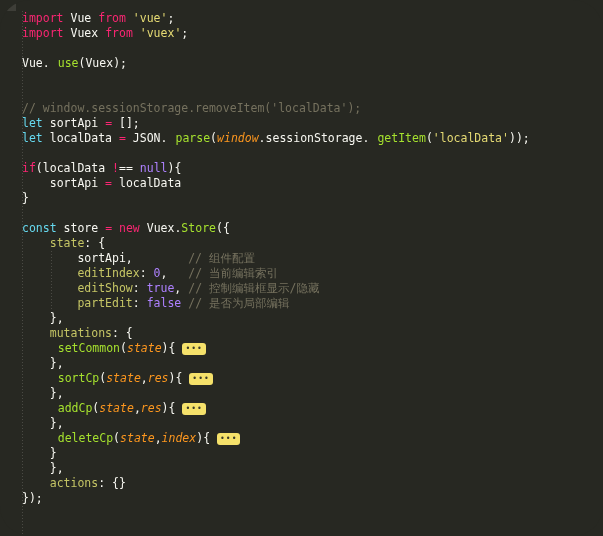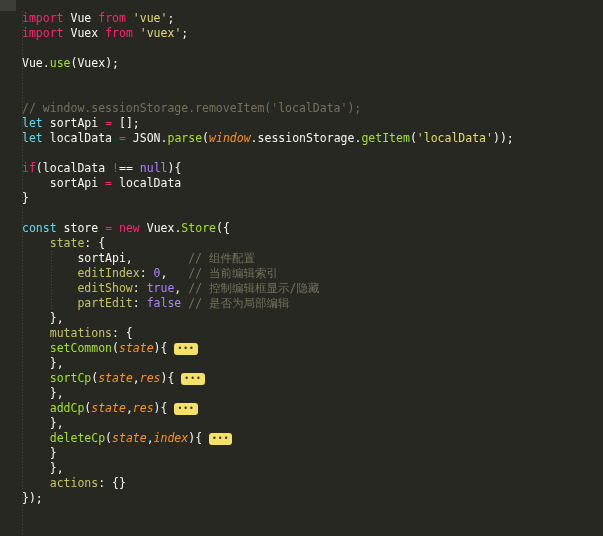--- a/index.html
+++ b/index.html
@@ -11,20 +11,21 @@
   #editor {
     position: relative;
     width: 603px;
     height: 536px;
     background: #272822;
     overflow: hidden;
     font-family: "DejaVu Sans Mono", "Liberation Mono", monospace;
     font-size: 11.5px;
     line-height: 15px;
     color: #e8e8e3;
+    border-radius: 30px;
     -webkit-font-smoothing: antialiased;
   }
   #corner-block {
     position: absolute;
     left: 0;
     top: 0;
     width: 16px;
     height: 11px;
     background: #3e3e38;
   }
@@ -56,21 +57,21 @@
   }
   .g1 { left: 22px; }
   .g2 { left: 51px; }
 
   
   .kw       { color: #f92672; }          
   .kwi      { color: #66d9ef; }  
   .ident    { color: #f8f8f2; }
   .str      { color: #e6db74; }
   .cmt      { color: #75715e; }
-  .fn       { color: #a6e22e; }
+  .fn       { color: #a6e22e; margin-left: 8px; }
   .prop     { color: #c5c565; }
   .num      { color: #ae81ff; }
   .param    { color: #fd971f; font-style: italic; }
   .op       { color: #f8f8f2; }
   .punct    { color: #f8f8f2; }
   .cls      { color: #a6e22e; }
 
   .fold {
     display: inline-block;
     background: #f5e16a;

